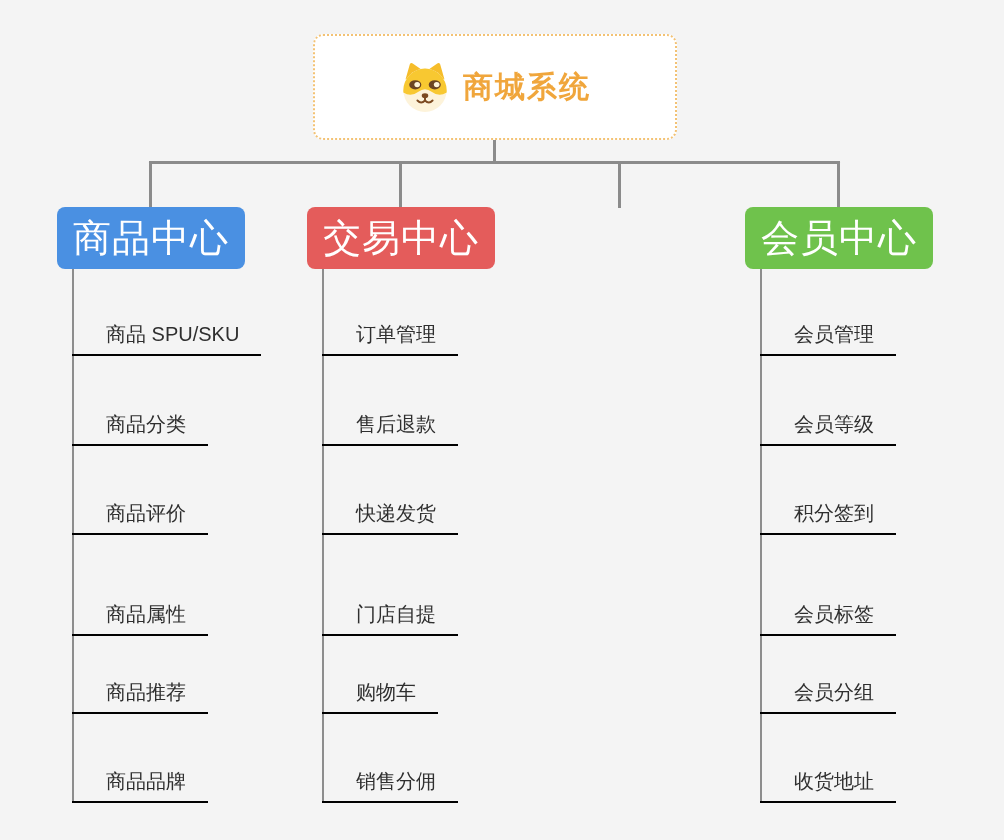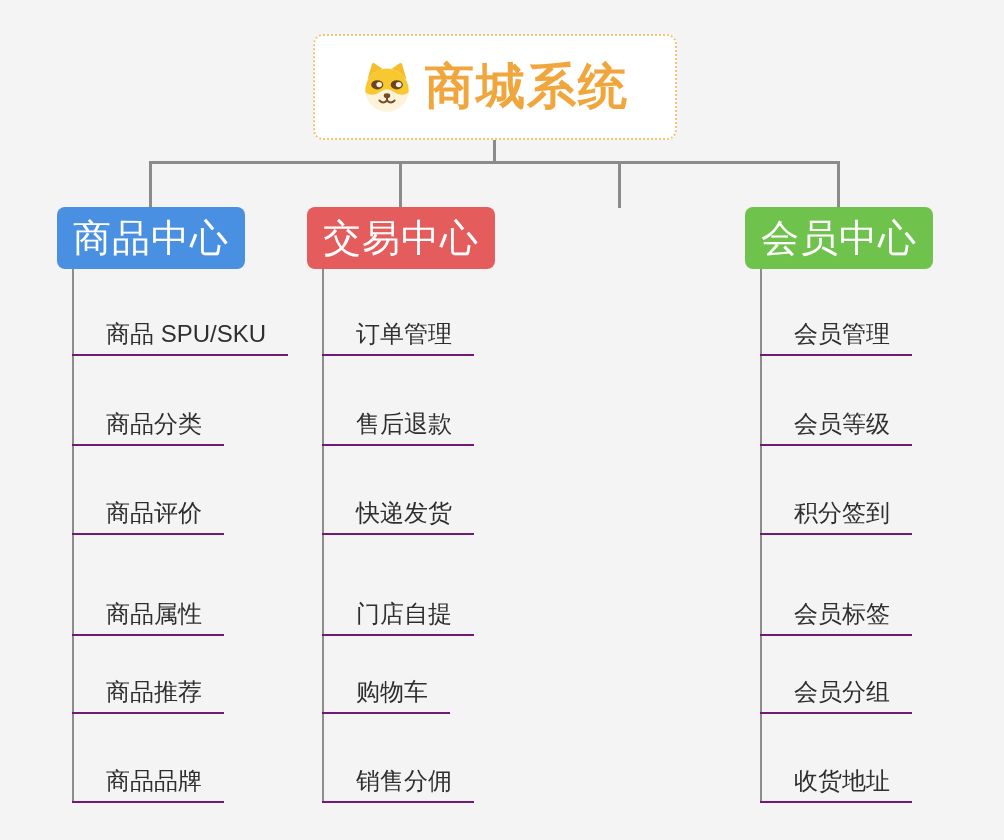--- a/index.html
+++ b/index.html
@@ -13,36 +13,36 @@
   .c-drop{top:161px;width:3px;height:47px;}
   .c-drop.d1{left:149px;}
   .c-drop.d2{left:399px;}
   .c-drop.d3{left:618px;}
   .c-drop.d4{left:837px;}
 
   
   .root{position:absolute;left:313px;top:34px;width:364px;height:106px;
         background:#ffffff;border:2px dotted #f3c274;border-radius:10px;
         box-sizing:border-box;display:flex;align-items:center;justify-content:center;gap:12px;}
-  .root-title{font-size:49px;font-weight:bold;letter-spacing:2px;}
+  .root-title{font-size:30px;font-weight:bold;letter-spacing:2px;}
   .root-icon{width:52px;height:52px;display:inline-flex;}
 
   
   .branch{position:absolute;top:207px;width:188px;height:600px;}
   .branch.b1{left:57px;}
   .branch.b2{left:307px;}
   .branch.b3{left:526px;}
   .branch.b4{left:745px;}
   .branch-box{position:absolute;left:0;top:0;width:188px;height:62px;border-radius:8px;
               color:#ffffff;font-size:38px;letter-spacing:1px;
               display:flex;align-items:center;justify-content:center;}
   .vline{position:absolute;left:15px;top:62px;width:2px;height:534px;background:#8d8d8d;}
   .item{position:absolute;left:15px;white-space:nowrap;
-        font-size:24px;color:#2f2f2f;line-height:40px;height:40px;
-        padding:0 22px 0 34px;border-bottom:2px solid #701a75;}
+        font-size:20px;color:#2f2f2f;line-height:40px;height:40px;
+        padding:0 22px 0 34px;border-bottom:2px solid #000000;}
   .item.i1{top:107px;} .item.i2{top:197px;} .item.i3{top:286px;}
   .item.i4{top:375px;margin-top:12px;} .item.i5{top:465px;} .item.i6{top:554px;}
 </style>
 </head>
 <body>
 
 <div class="canvas">
 
   <div class="cline c-stub"></div>
   <div class="cline c-rail"></div>

